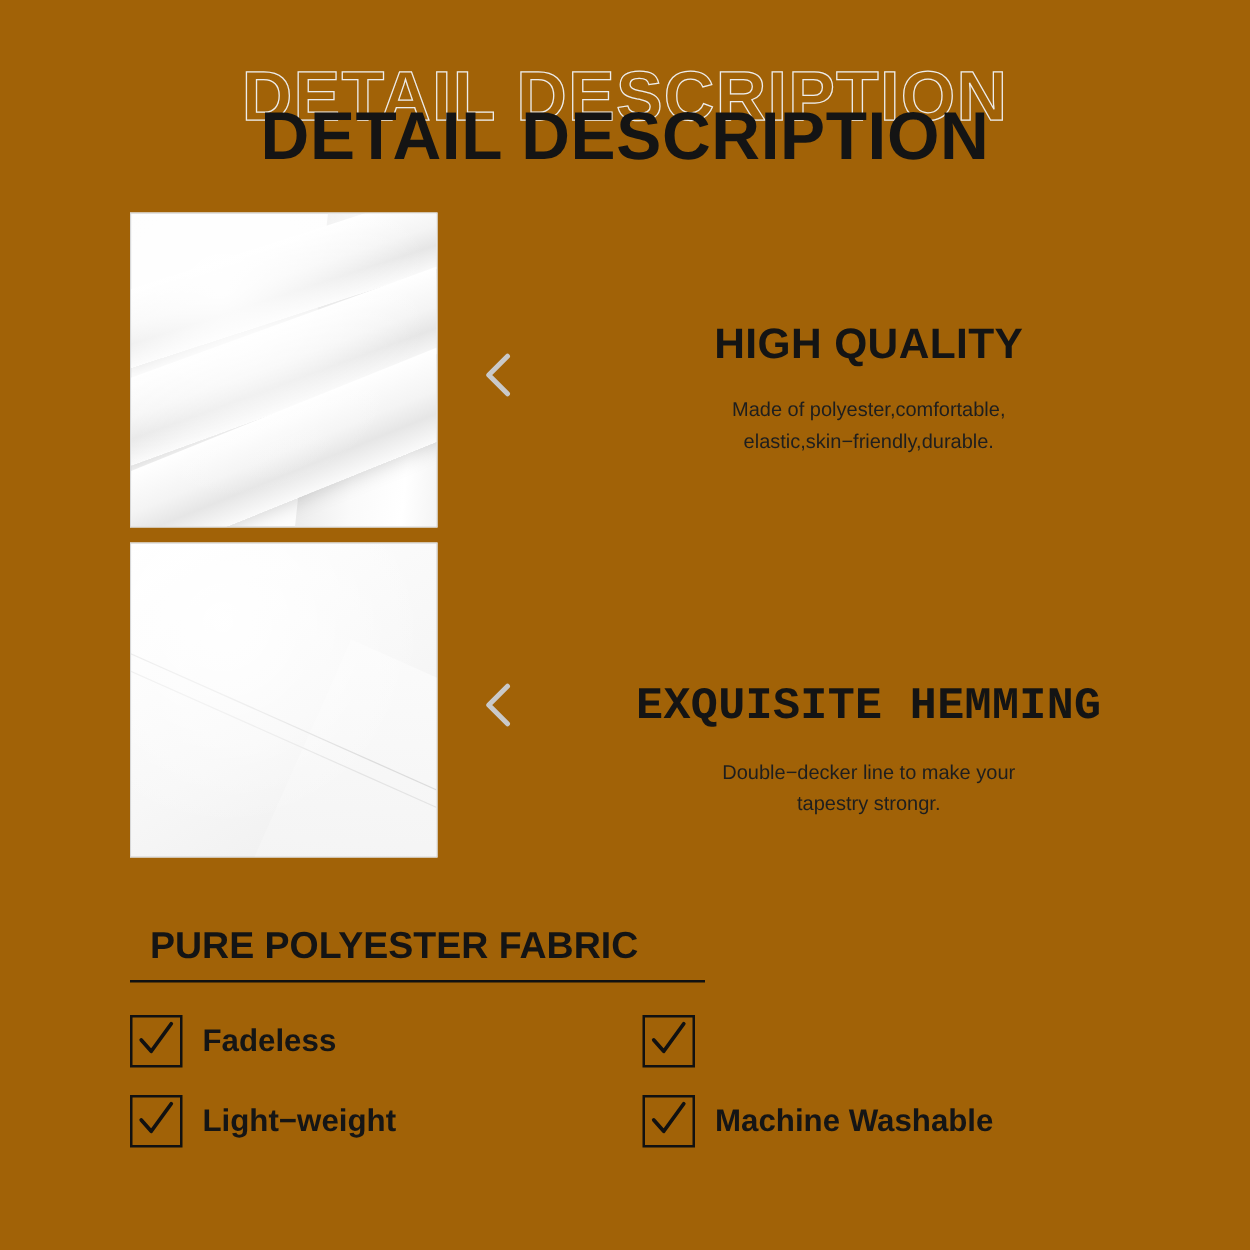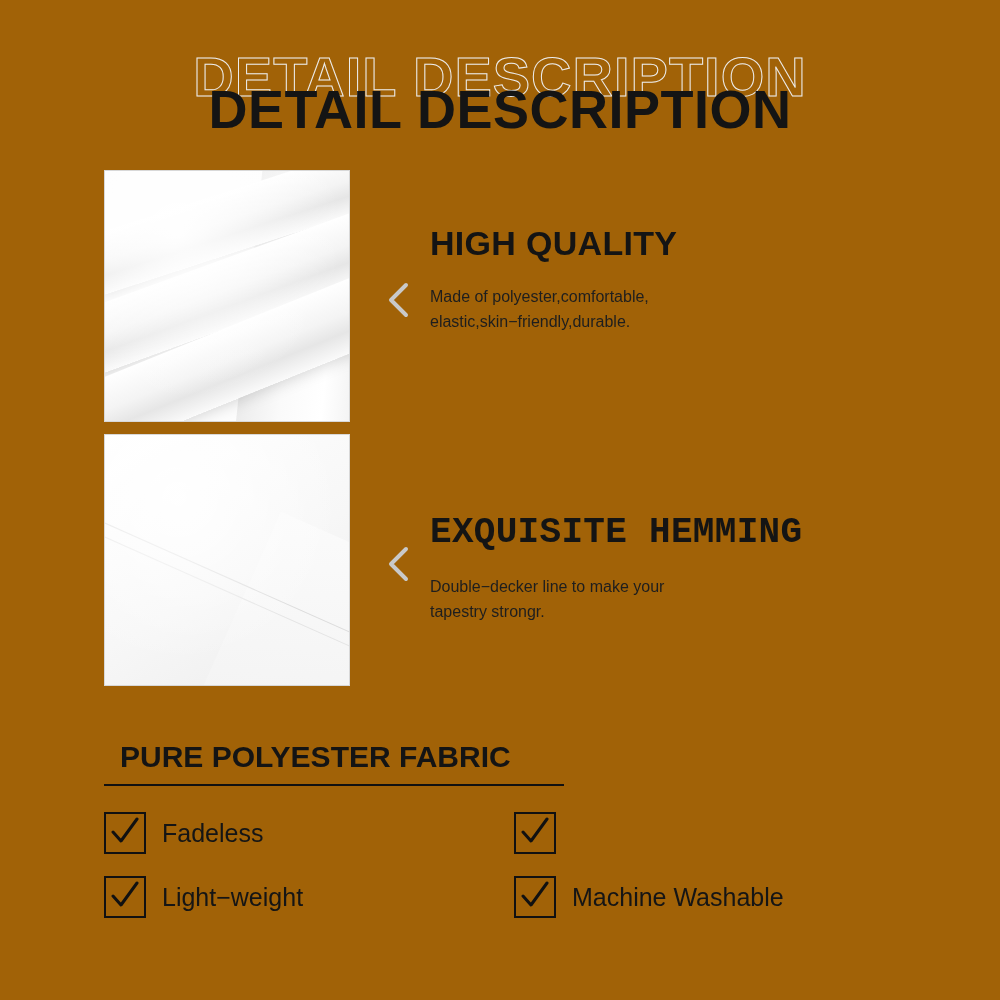--- a/index.html
+++ b/index.html
@@ -142,21 +142,22 @@
     top: 112px;
     width: 26px;
     height: 36px;
     color: #c9c9c9;
   }
 
   .feature-text {
     position: absolute;
     left: 430px;
     width: 530px;
-    text-align: left;
+    text-align: center;
+    margin-top: 32px;
   }
   .feature.one .feature-text { top: 54px; }
   .feature.two .feature-text { top: 78px; }
 
   .feature-title {
     font-size: 34px;
     font-weight: bold;
     letter-spacing: 0.3px;
     color: #141414;
     margin: 0 0 22px 0;
@@ -210,20 +211,21 @@
   }
   .checkbox svg {
     position: absolute;
     left: 4px;
     top: 3px;
   }
   .fabric-label {
     font-size: 25px;
     color: #151515;
     white-space: nowrap;
+    font-weight: bold;
   }
 </style>
 </head>
 <body>
 
 <div class="page">
 
   <div class="header">
     <div class="header-ghost">DETAIL DESCRIPTION</div>
     <div class="header-title">DETAIL DESCRIPTION</div>

